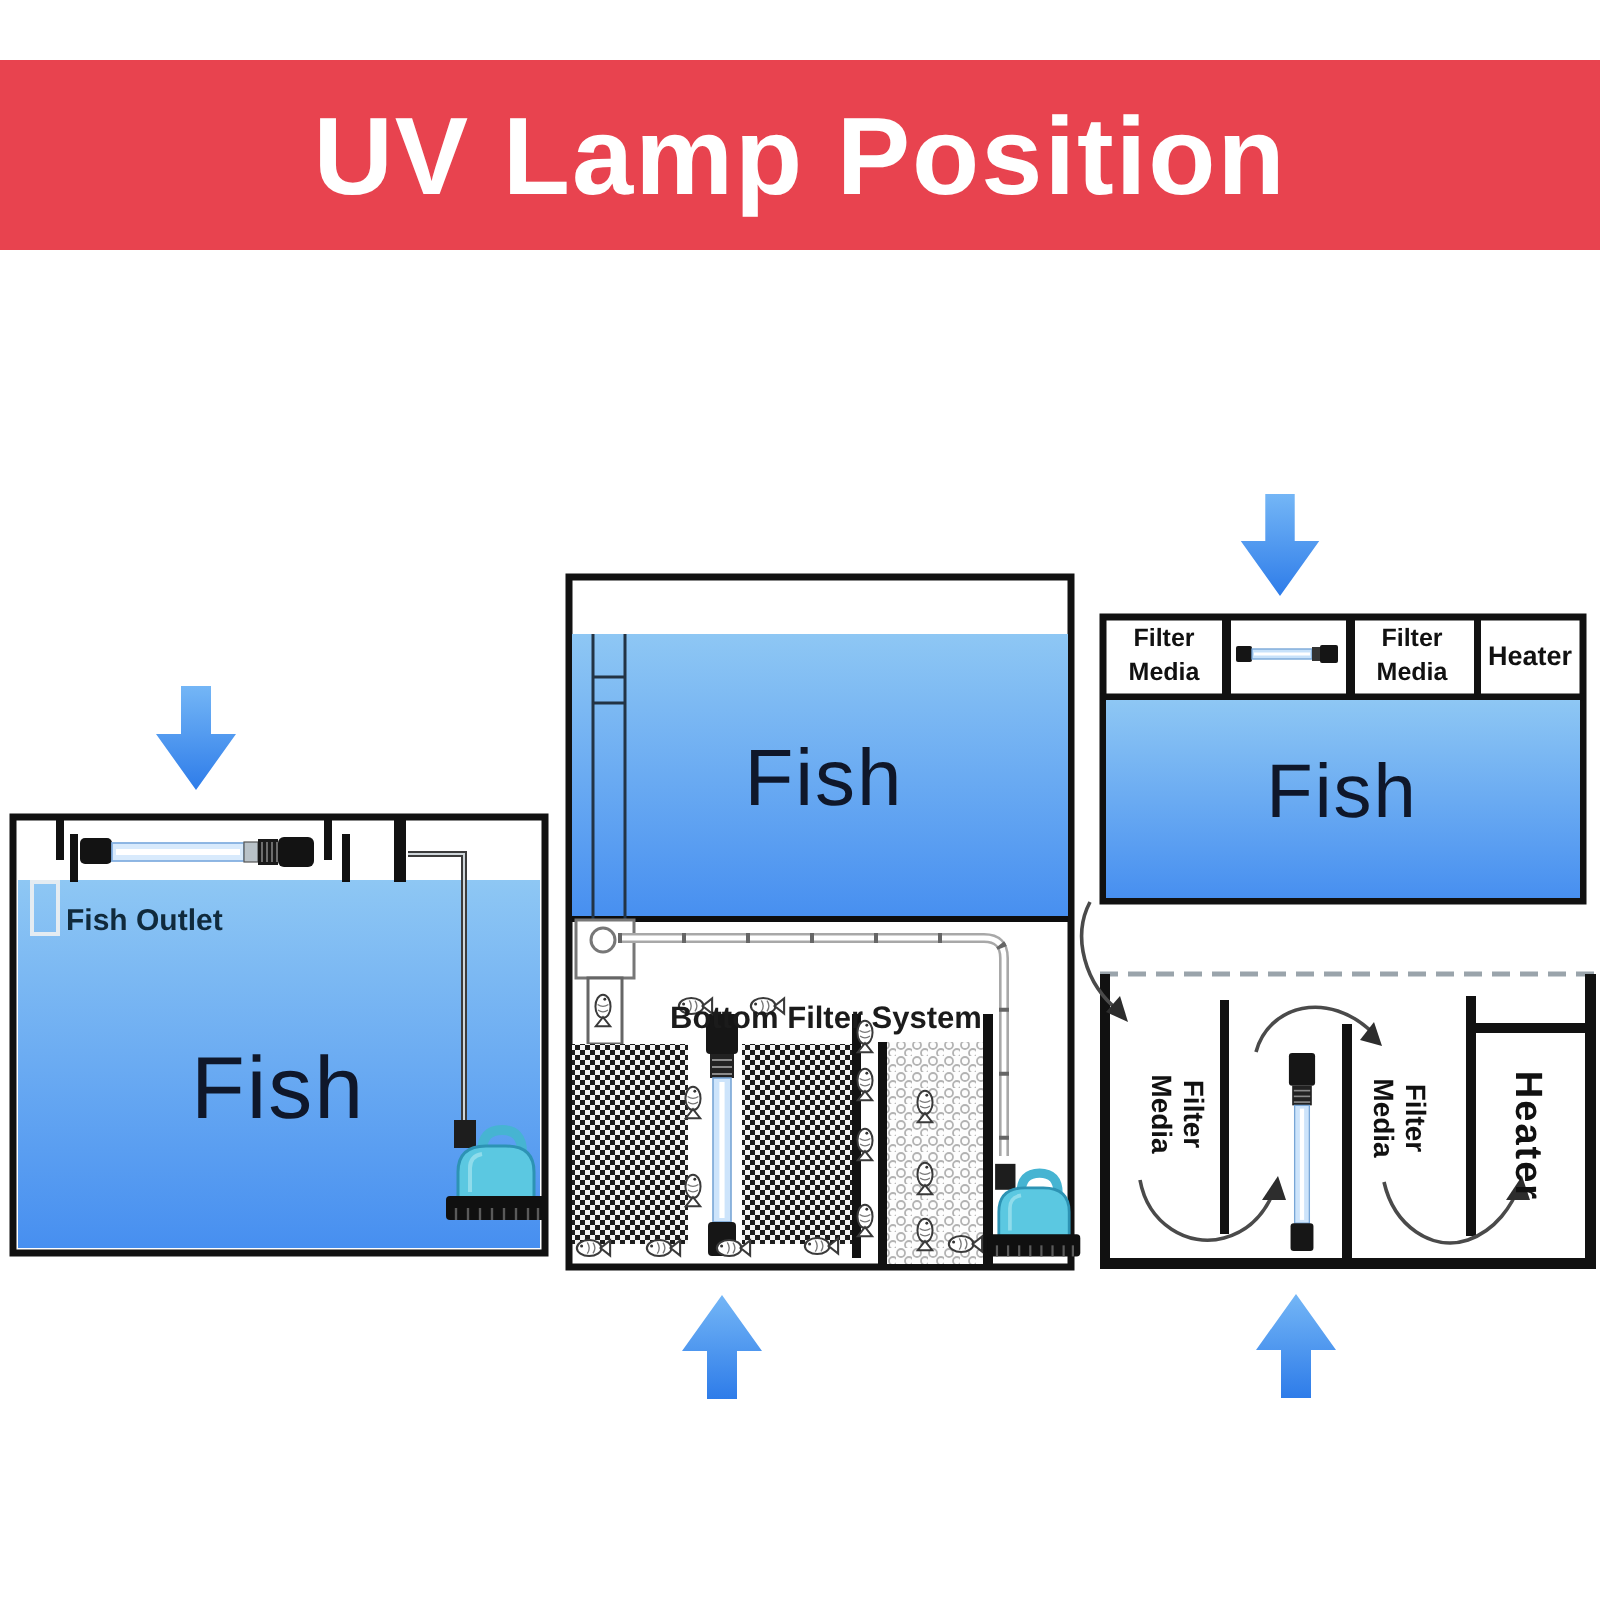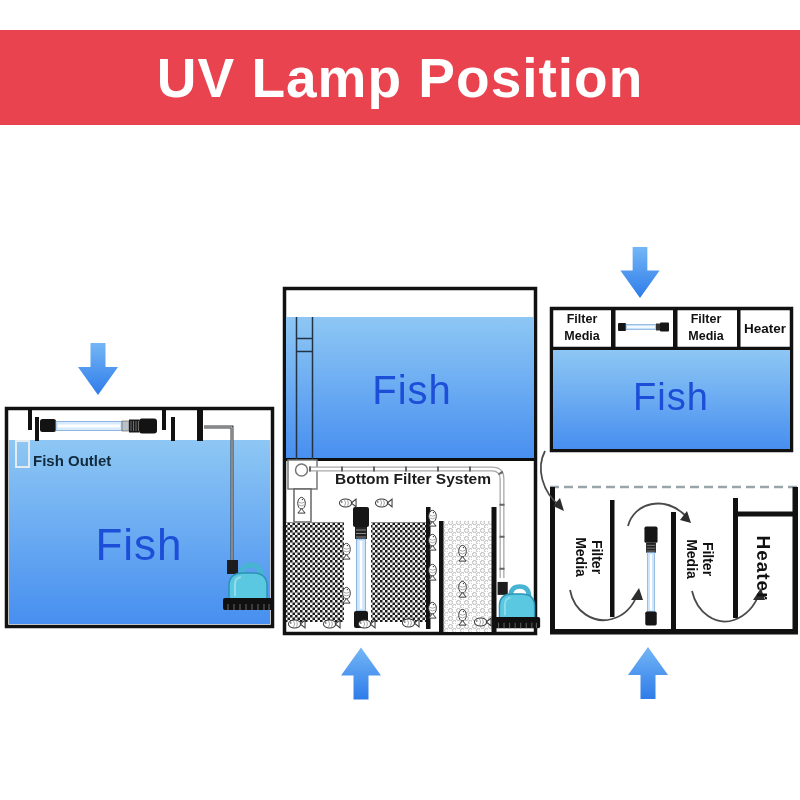--- a/index.html
+++ b/index.html
@@ -4,25 +4,25 @@
 <style>
   html,body{margin:0;padding:0;background:#ffffff;}
   #page{position:relative;width:800px;height:800px;background:#ffffff;overflow:hidden;
         font-family:"Liberation Sans", sans-serif;border-radius:15px;}
   .banner{position:absolute;left:0;top:30px;width:800px;height:95px;background:#e8434f;
           display:flex;align-items:center;justify-content:center;}
   .banner-title{color:#ffffff;font-size:55px;font-weight:700;letter-spacing:1px;}
   svg{position:absolute;left:0;top:0;}
   .lbl{position:absolute;transform:translate(-50%,-50%);white-space:nowrap;text-align:center;}
   .lbl-rot{position:absolute;transform:translate(-50%,-50%) rotate(90deg);white-space:nowrap;text-align:center;}
-  .fish-word{color:#1d4ed8;font-size:44px;font-weight:400;letter-spacing:1px;}
+  .fish-word{color:#0f172a;font-size:44px;font-weight:400;letter-spacing:1px;}
   .fish-sm{font-size:40px;}
   .fish-xs{font-size:38px;}
   .outlet-lbl{position:absolute;left:33px;top:452px;color:#102a3c;font-size:15px;font-weight:700;}
-  .system-lbl{color:#1b1b1b;font-size:15.5px;font-weight:700;}
+  .system-lbl{color:#1b1b1b;font-size:15.5px;font-weight:700;margin-top:31px;}
   .cell-lbl{color:#111111;font-size:12.5px;font-weight:700;line-height:17px;}
   .heater-lbl{color:#111111;font-size:13.5px;font-weight:700;}
   .sump-lbl{color:#111111;font-size:14px;font-weight:700;line-height:16px;}
   .sump-heater{color:#111111;font-size:19px;font-weight:700;letter-spacing:1px;}
 </style>
 </head>
 <body>
 
 <div id="page">
 

